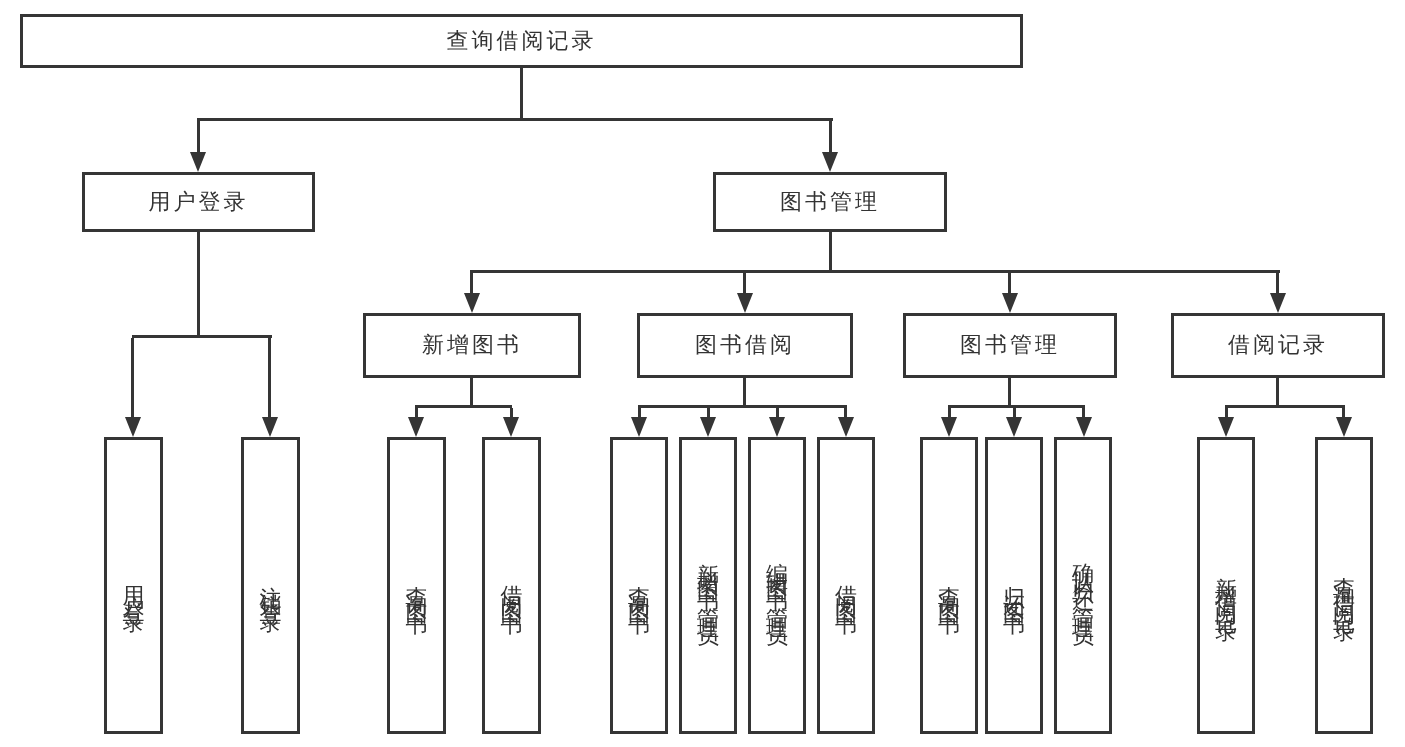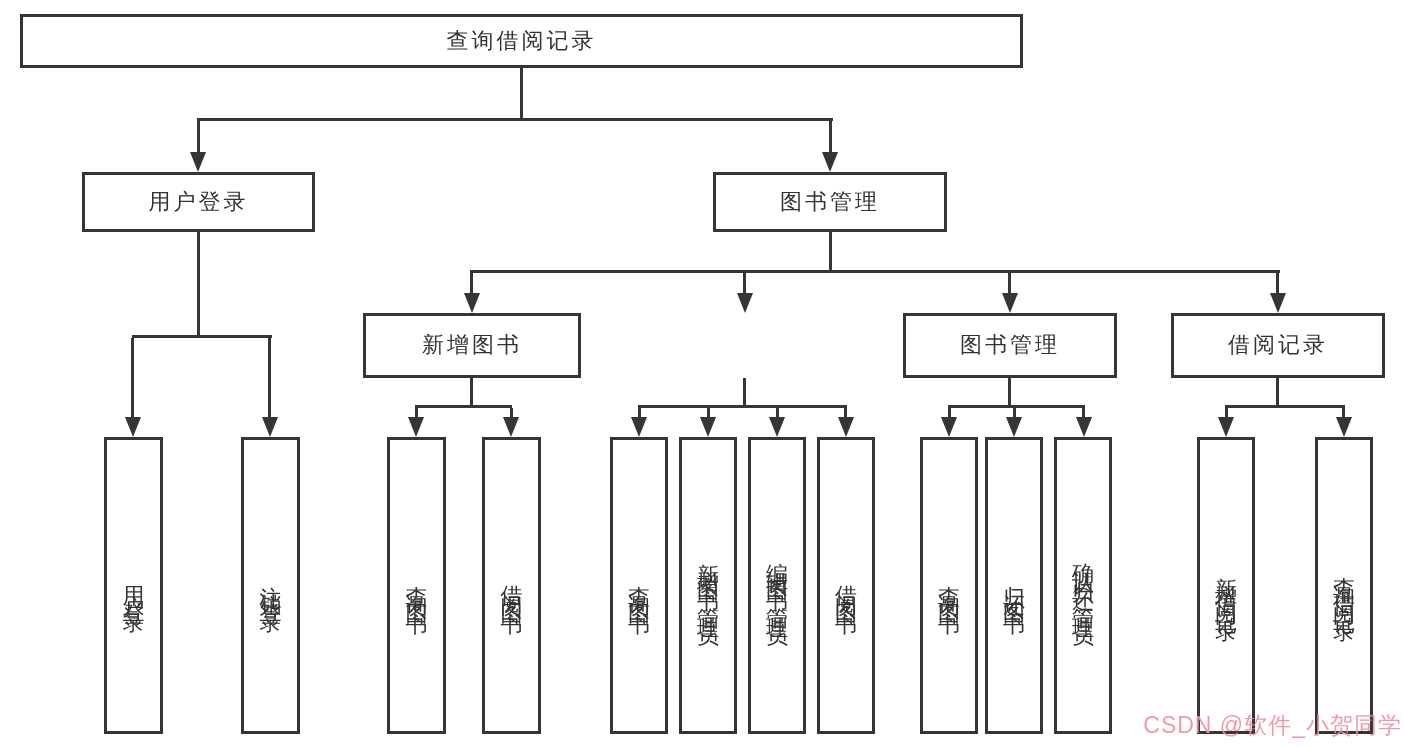--- a/index.html
+++ b/index.html
@@ -89,20 +89,23 @@
   <div class="v" style="left:743px; top:273px; width:3px; height:20px;"></div>
   <div class="arrow" style="left:737px; top:293px;"></div>
   <div class="v" style="left:1008px; top:273px; width:3px; height:20px;"></div>
   <div class="arrow" style="left:1002px; top:293px;"></div>
   <div class="v" style="left:1276px; top:273px; width:3px; height:20px;"></div>
   <div class="arrow" style="left:1270px; top:293px;"></div>
 
   <div class="box" style="left:363px; top:313px; width:218px; height:65px;">
     <span class="lbl">新增图书</span>
   </div>
+  <div class="box" style="left:637px; top:313px; width:216px; height:65px;">
+    <span class="lbl">图书借阅</span>
+  </div>
   <div class="box" style="left:903px; top:313px; width:214px; height:65px;">
     <span class="lbl">图书管理</span>
   </div>
   <div class="box" style="left:1171px; top:313px; width:214px; height:65px;">
     <span class="lbl">借阅记录</span>
   </div>
 
   <div class="v" style="left:470px; top:378px; width:3px; height:27px;"></div>
   <div class="h" style="left:415px; top:405px; width:97px; height:3px;"></div>
   <div class="v" style="left:415px; top:408px; width:3px; height:10px;"></div>
@@ -174,15 +177,14 @@
     <span class="lbl">确认归还（管理员）</span>
   </div>
 
   <div class="box leaf" style="left:1197px; top:437px; width:58px; height:297px;">
     <span class="lbl">新增借阅记录</span>
   </div>
   <div class="box leaf" style="left:1315px; top:437px; width:58px; height:297px;">
     <span class="lbl">查询借阅记录</span>
   </div>
 
-  <div class="watermark">CSDN @软件_小贺同学</div>
 
 </div>
 
 </body></html>

